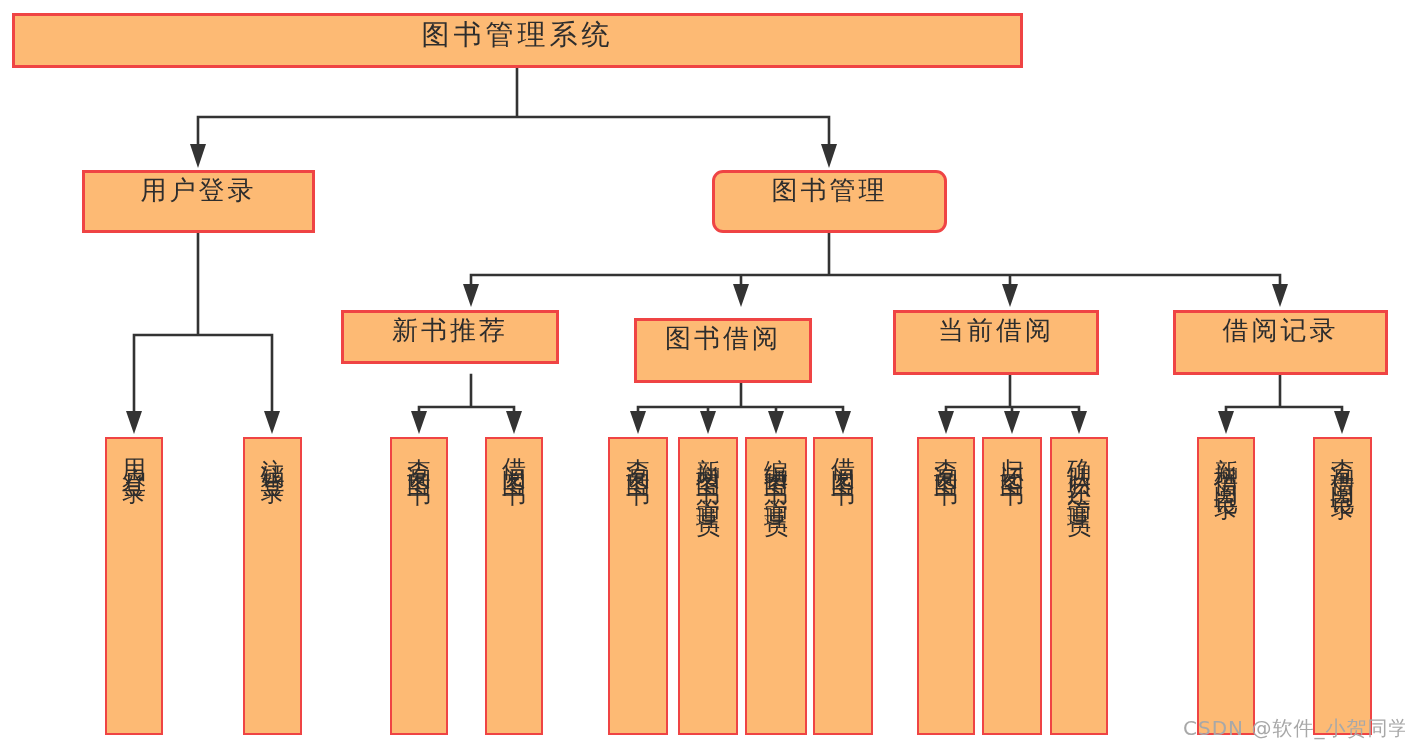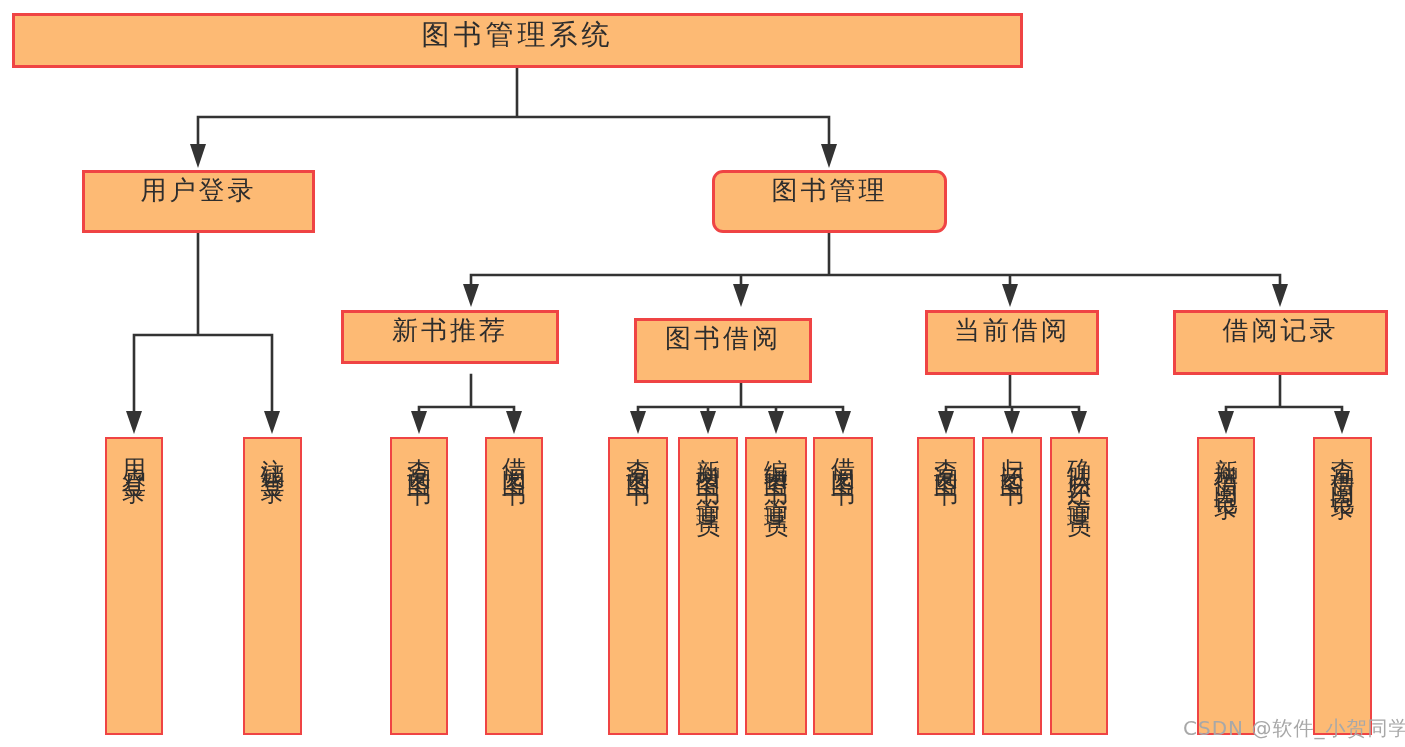--- a/index.html
+++ b/index.html
@@ -117,21 +117,21 @@
   <div class="node hnode" style="left:712px; top:170px; width:235px; height:63px;border-radius:11px;">
     <span>图书管理</span>
   </div>
 
   <div class="node hnode" style="left:341px; top:310px; width:218px; height:54px;">
     <span>新书推荐</span>
   </div>
   <div class="node hnode" style="left:634px; top:310px; width:178px; height:65px;margin-top:8px;">
     <span>图书借阅</span>
   </div>
-  <div class="node hnode" style="left:925px; top:310px; width:174px; height:65px;">
+  <div class="node hnode" style="left:893px; top:310px; width:206px; height:65px;">
     <span>当前借阅</span>
   </div>
   <div class="node hnode" style="left:1173px; top:310px; width:215px; height:65px;">
     <span>借阅记录</span>
   </div>
 
   <div class="node leaf" style="left:105px; top:437px; width:58px; height:298px;">
     <span>用户登录</span>
   </div>
   <div class="node leaf" style="left:243px; top:437px; width:59px; height:298px;">

